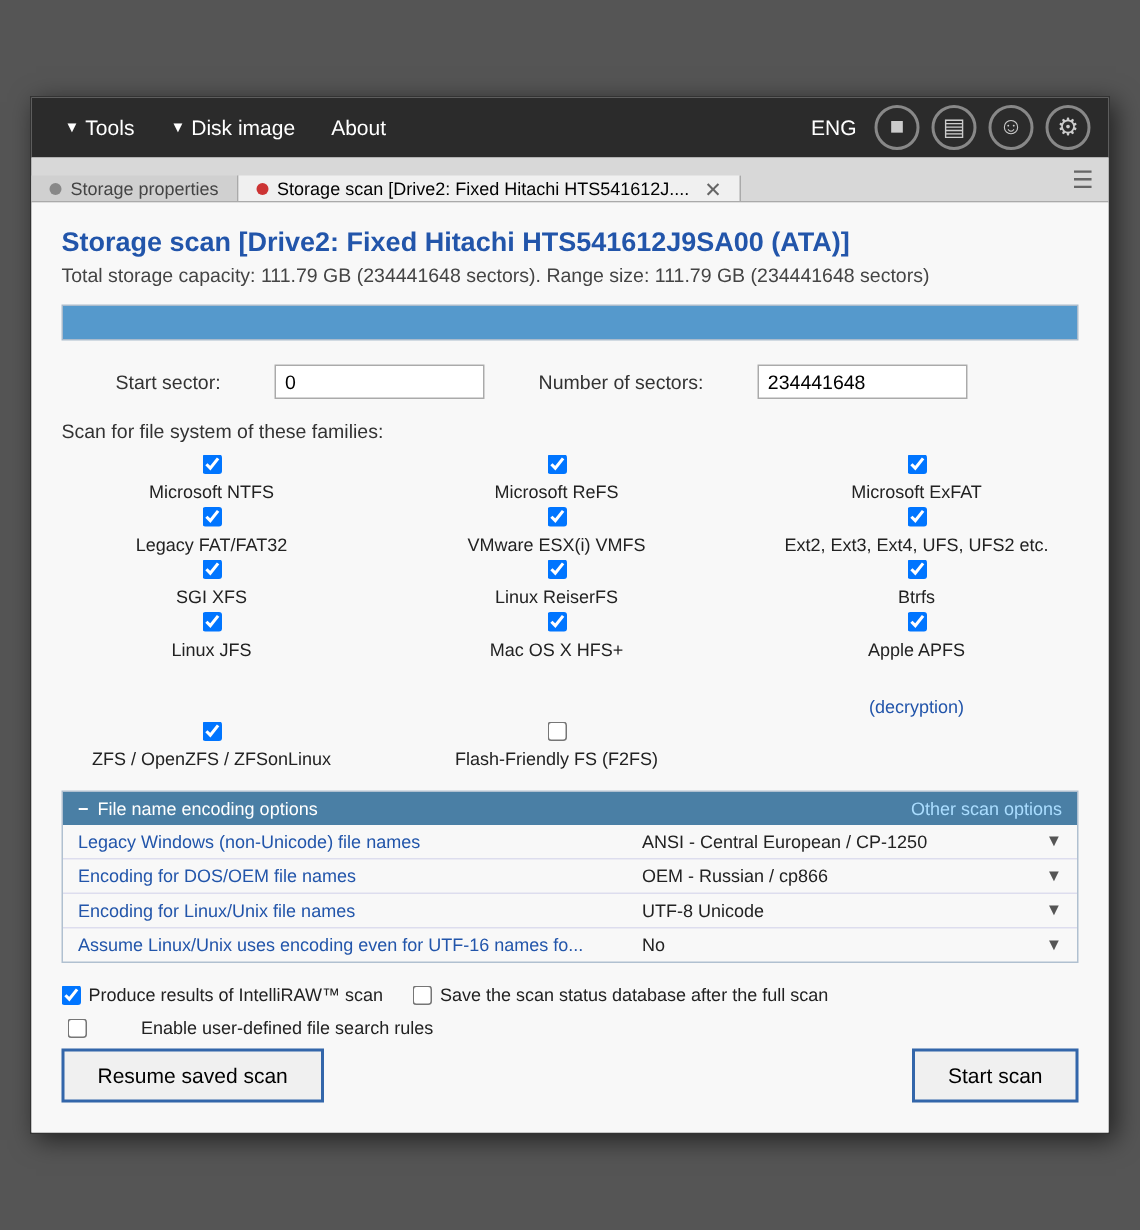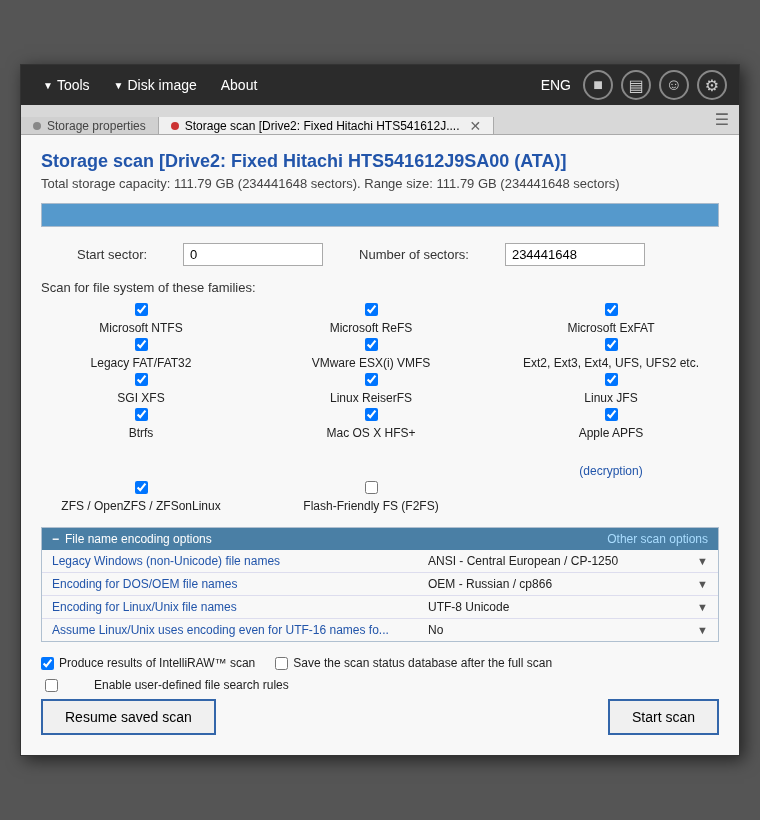--- a/index.html
+++ b/index.html
@@ -352,25 +352,25 @@
       <div class="fs-item">
         <input type="checkbox" checked="" style="">
         <span>SGI XFS</span>
       </div>
       <div class="fs-item">
         <input type="checkbox" checked="" style="">
         <span>Linux ReiserFS</span>
       </div>
       <div class="fs-item">
         <input type="checkbox" checked="" style="">
+        <span>Btrfs</span>
+      </div>
+      <div class="fs-item">
+        <input type="checkbox" checked="" style="">
         <span>Linux JFS</span>
-      </div>
-      <div class="fs-item">
-        <input type="checkbox" checked="" style="">
-        <span>Btrfs</span>
       </div>
 
       <div class="fs-item">
         <input type="checkbox" checked="" style="">
         <span>Mac OS X HFS+</span>
       </div>
       <div class="fs-item">
         <input type="checkbox" checked="" style="">
         <span>Apple APFS</span>&nbsp;<a href="#" class="apfs-link">(decryption)</a>
       </div>

